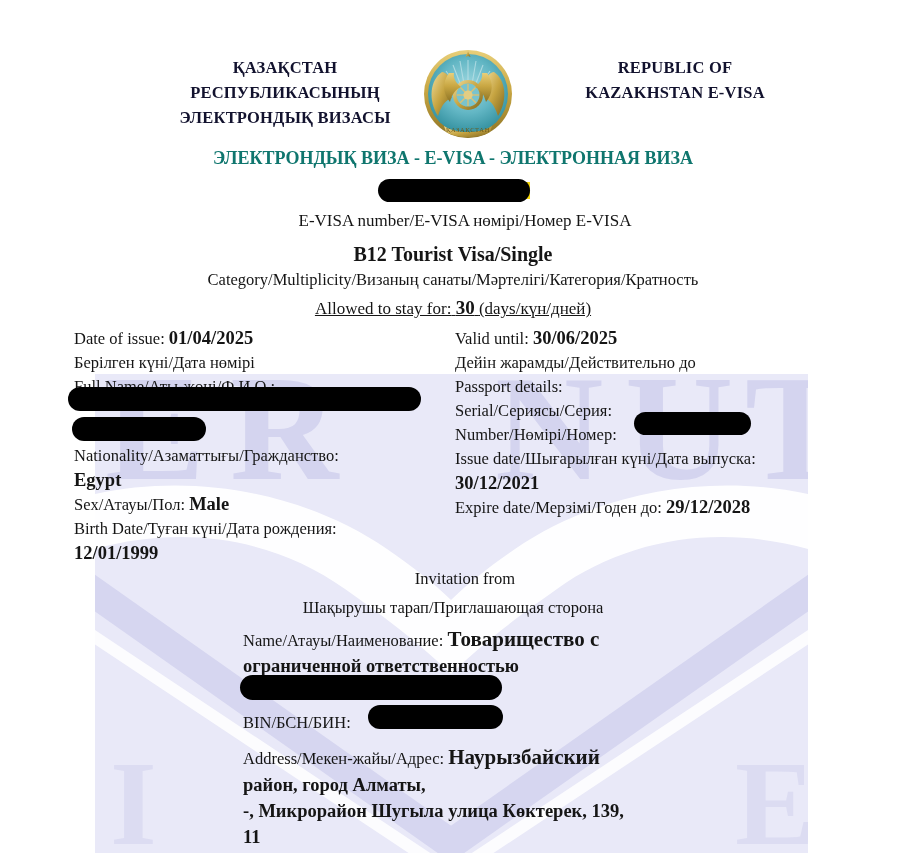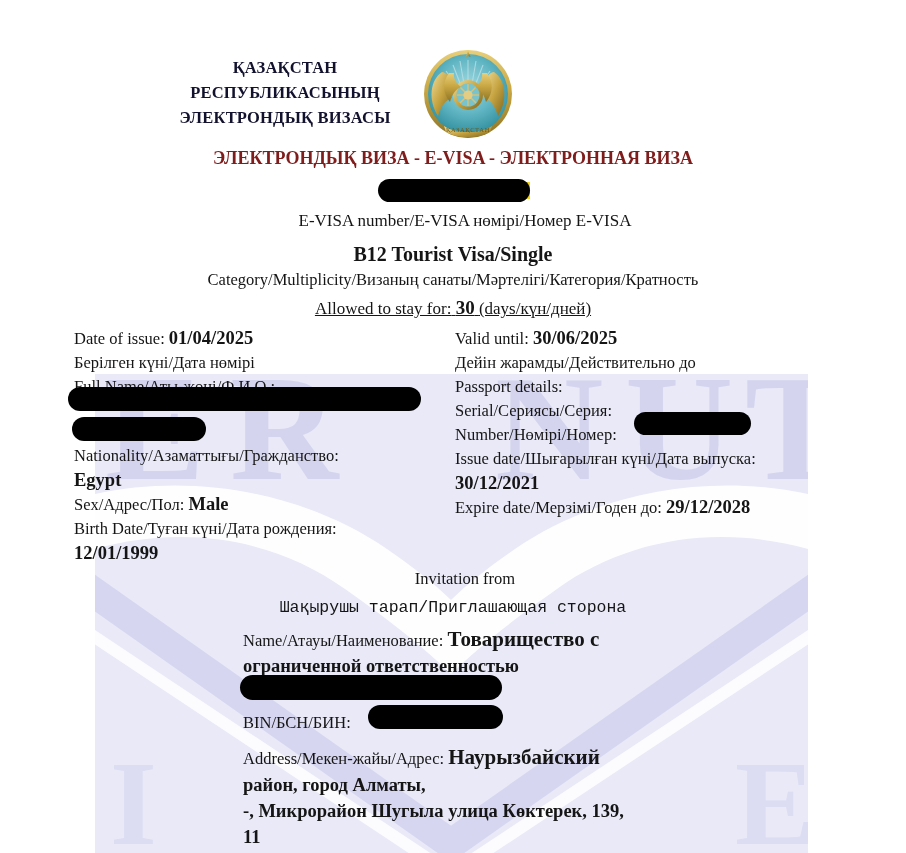--- a/index.html
+++ b/index.html
@@ -51,21 +51,21 @@
   #header-eng { left: 540px; top: 55px; width: 270px; }
 
   #emblem { left: 418px; top: 42px; width: 100px; height: 110px; }
   #emblem svg { display:block; }
 
   #banner-line {
     left: 0; top: 148px; width: 906px;
     text-align: center;
     font-size: 18px;
     font-weight: 700;
-    color: #7f1d1d;
+    color: #0f766e;
   }
 
   
   #visa-number-row { left: 0; top: 176px; width: 906px; height: 30px; }
   #visa-number-highlight {
     position: absolute;
     left: 382px; top: 6px;
     width: 148px; height: 17px;
     background: #f5d60a;
   }
@@ -113,21 +113,21 @@
   .blockval { font-weight: 700; font-size: 18.5px; display: block; }
   .spacer-line { height: 22.5px; }
 
   
   #invitation-title {
     left: 12px; top: 569px; width: 906px;
     text-align: center; font-size: 16.5px;
   }
   #invitation-subtitle {
     left: 0; top: 598px; width: 906px;
-    text-align: center; font-size: 16.5px; font-family: Liberation Mono, monospace;
+    text-align: center; font-size: 16.5px;
   }
   #invitation-body {
     left: 243px; top: 627px; width: 430px;
     font-size: 16.5px; line-height: 24px;
   }
   #invitation-body .val { font-weight: 700; font-size: 21px; }
   #invitation-body .bigline { font-weight: 700; font-size: 18.5px; display:block; line-height: 26px; }
   #invitation-body .redline-gap { height: 30px; }
   #bin-row { margin-top: 2px; }
   #address-block { margin-top: 9px; line-height: 26px; }
@@ -235,20 +235,24 @@
       <path d="M69 31 C 76 40, 75 52, 68 60 C 66 52, 62 47, 57 45
                C 62 41, 65 36, 64 31 Z" fill="url(#goldG)"></path>
 
       <path d="M50 9 L52.5 15 L50 14 L47.5 15 Z" fill="url(#goldG2)"></path>
 
       <path d="M26 84 C 38 92, 62 92, 74 84 L 72 90 C 60 97, 40 97, 28 90 Z" fill="url(#goldG2)"></path>
       <text x="50" y="90" font-family="Liberation Serif, serif" font-size="6.5" fill="#6d5815" text-anchor="middle" letter-spacing="0.6">ҚАЗАҚСТАН</text>
     </svg>
   </div>
 
+  <div class="abs" id="header-eng">
+    <div>REPUBLIC OF</div>
+    <div>KAZAKHSTAN E-VISA</div>
+  </div>
 
   <div class="abs" id="banner-line">ЭЛЕКТРОНДЫҚ ВИЗА - E-VISA - ЭЛЕКТРОННАЯ ВИЗА</div>
 
   <div class="abs" id="visa-number-row">
     <div id="visa-number-highlight"></div>
     <div class="redaction" id="visa-number-redaction"></div>
   </div>
   <div class="abs" id="visa-number-caption">E-VISA number/E-VISA нөмірі/Номер E-VISA</div>
 
   <div class="abs" id="category-value">B12 Tourist Visa/Single</div>
@@ -264,21 +268,21 @@
       <span>Date of issue:</span>
       <span class="val">01/04/2025</span>
     </div>
     <div class="sub">Берілген күні/Дата нөмірі</div>
     <div class="fld">Full Name/Аты-жөні/Ф.И.О.:</div>
     <div class="spacer-line"></div>
     <div class="spacer-line"></div>
     <div class="fld">Nationality/Азаматтығы/Гражданство:</div>
     <div class="blockval">Egypt</div>
     <div class="fld">
-      <span>Sex/Адрес/Пол:</span>
+      <span>Sex/Атауы/Пол:</span>
       <span class="val">Male</span>
     </div>
     <div class="fld">Birth Date/Туған күні/Дата рождения:</div>
     <div class="blockval">12/01/1999</div>
   </div>
 
   <div class="abs col" id="col-right">
     <div class="fld">
       <span>Valid until:</span>
       <span class="val">30/06/2025</span>

